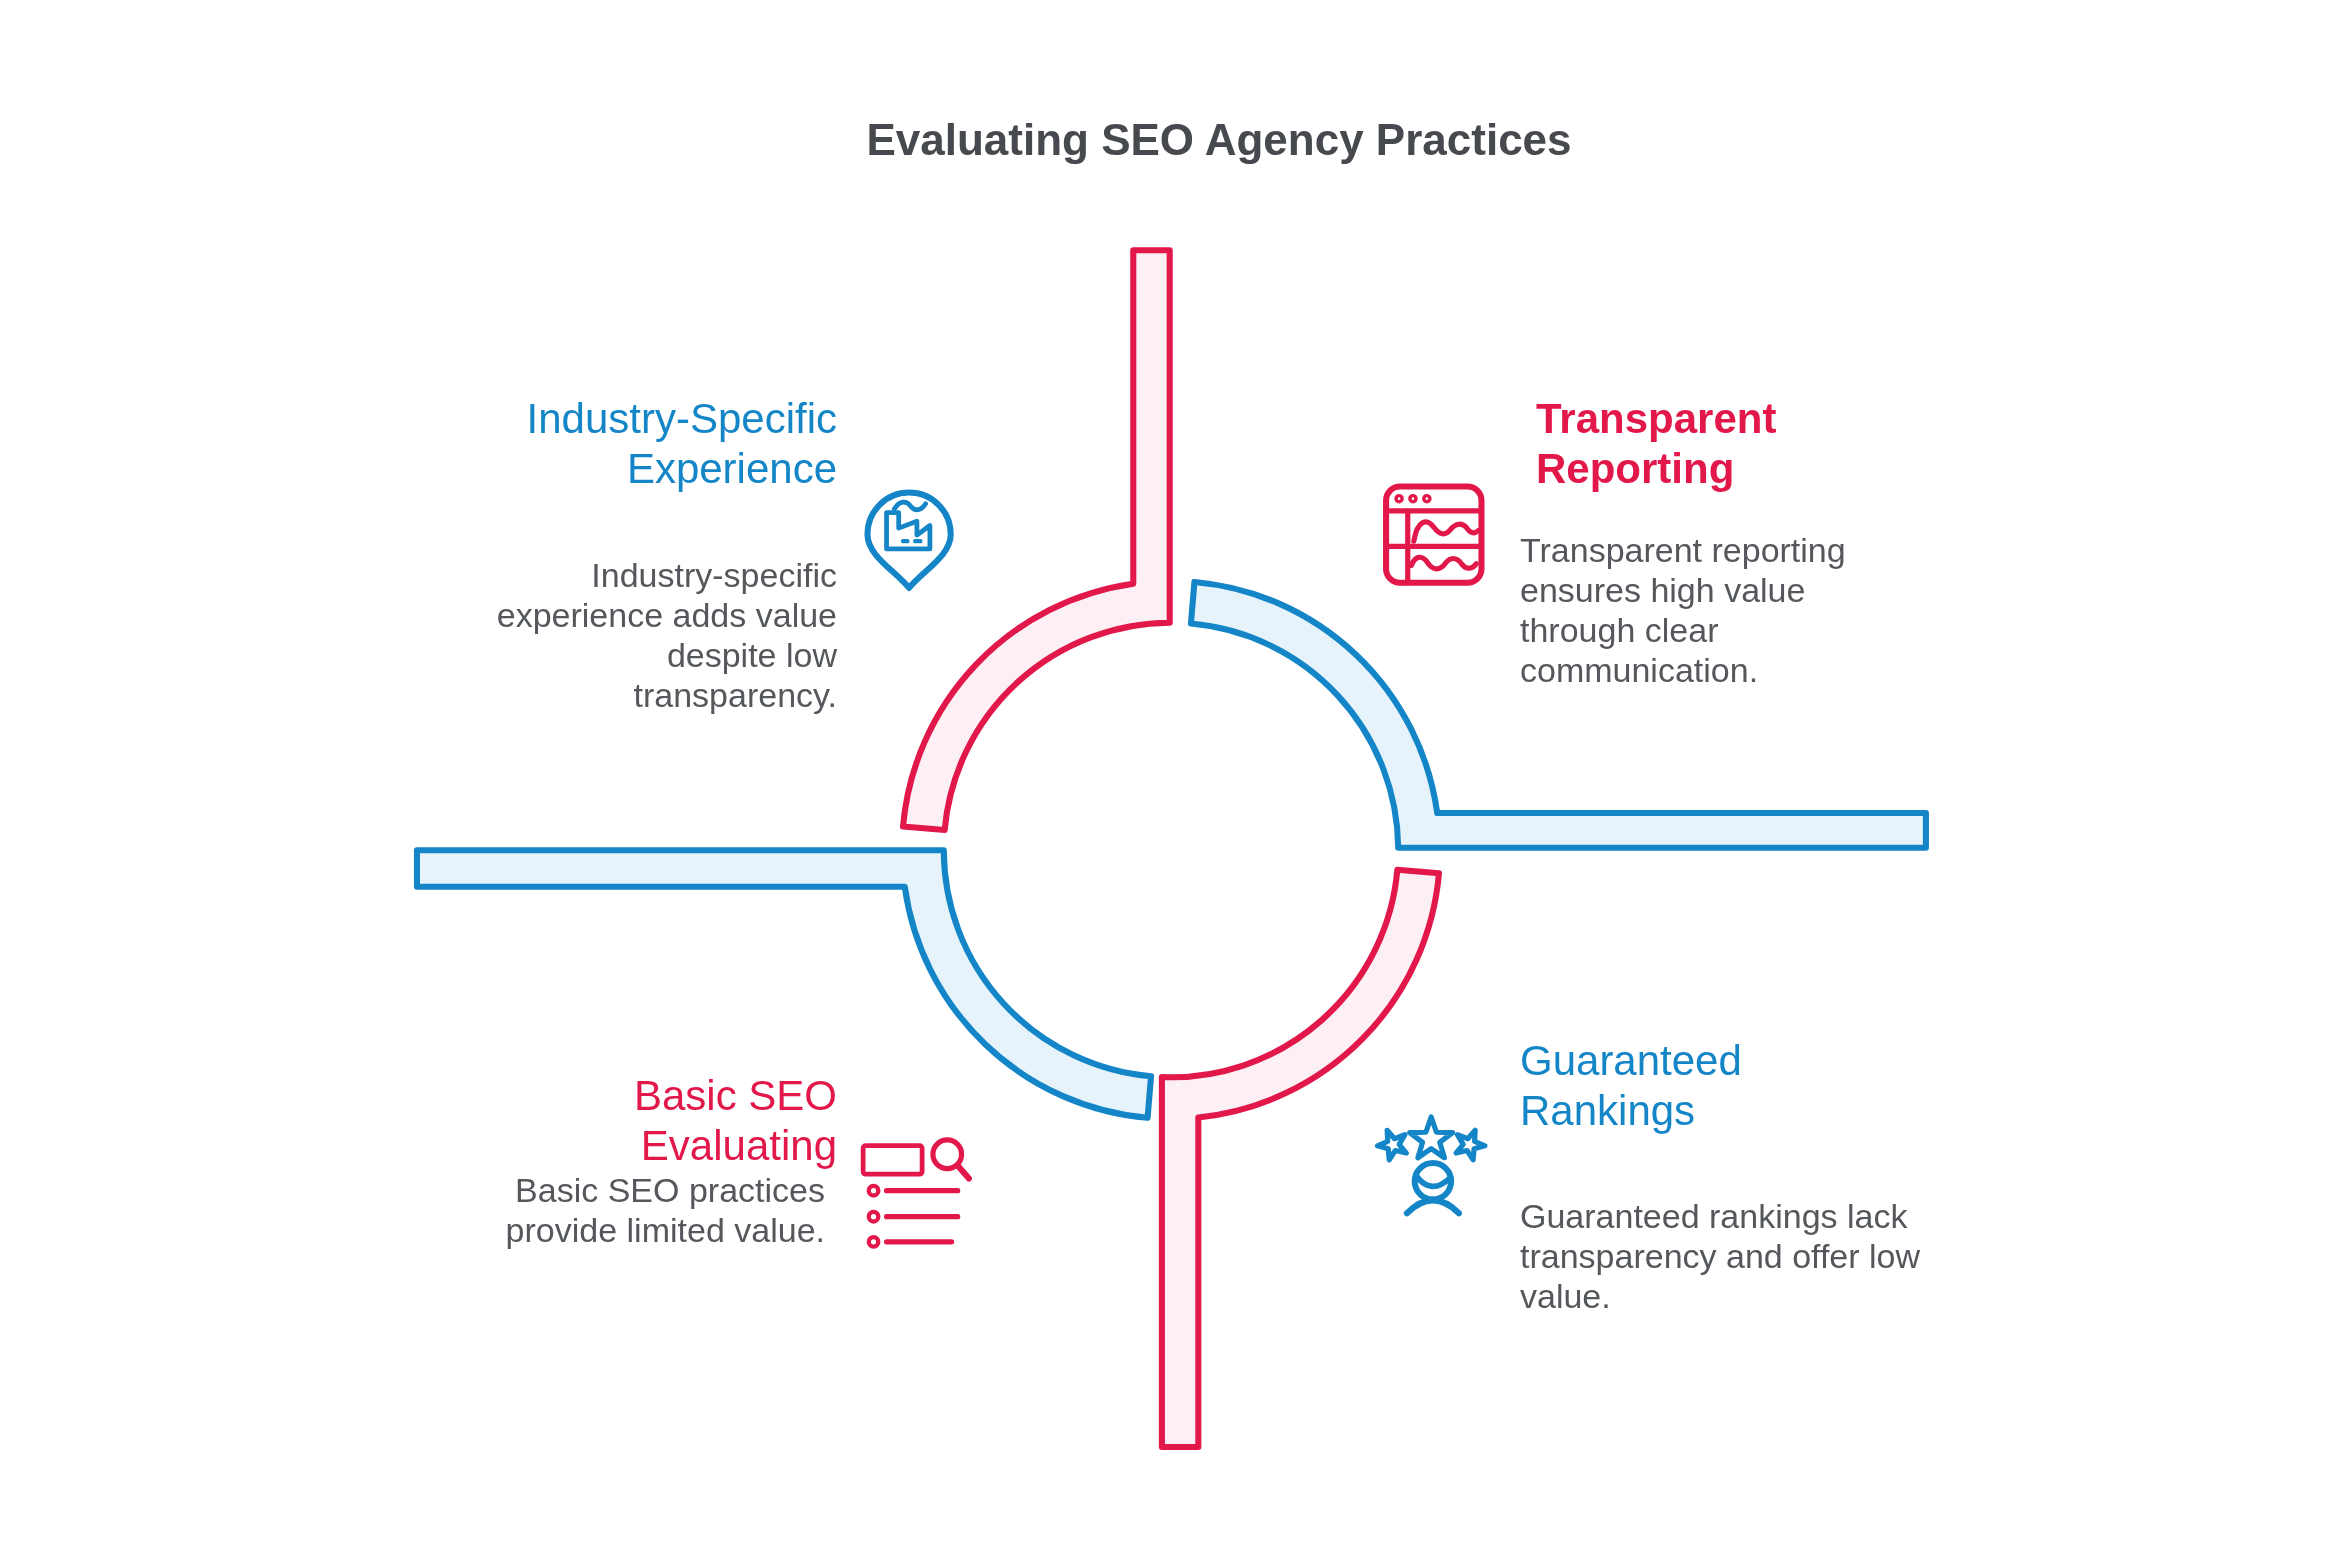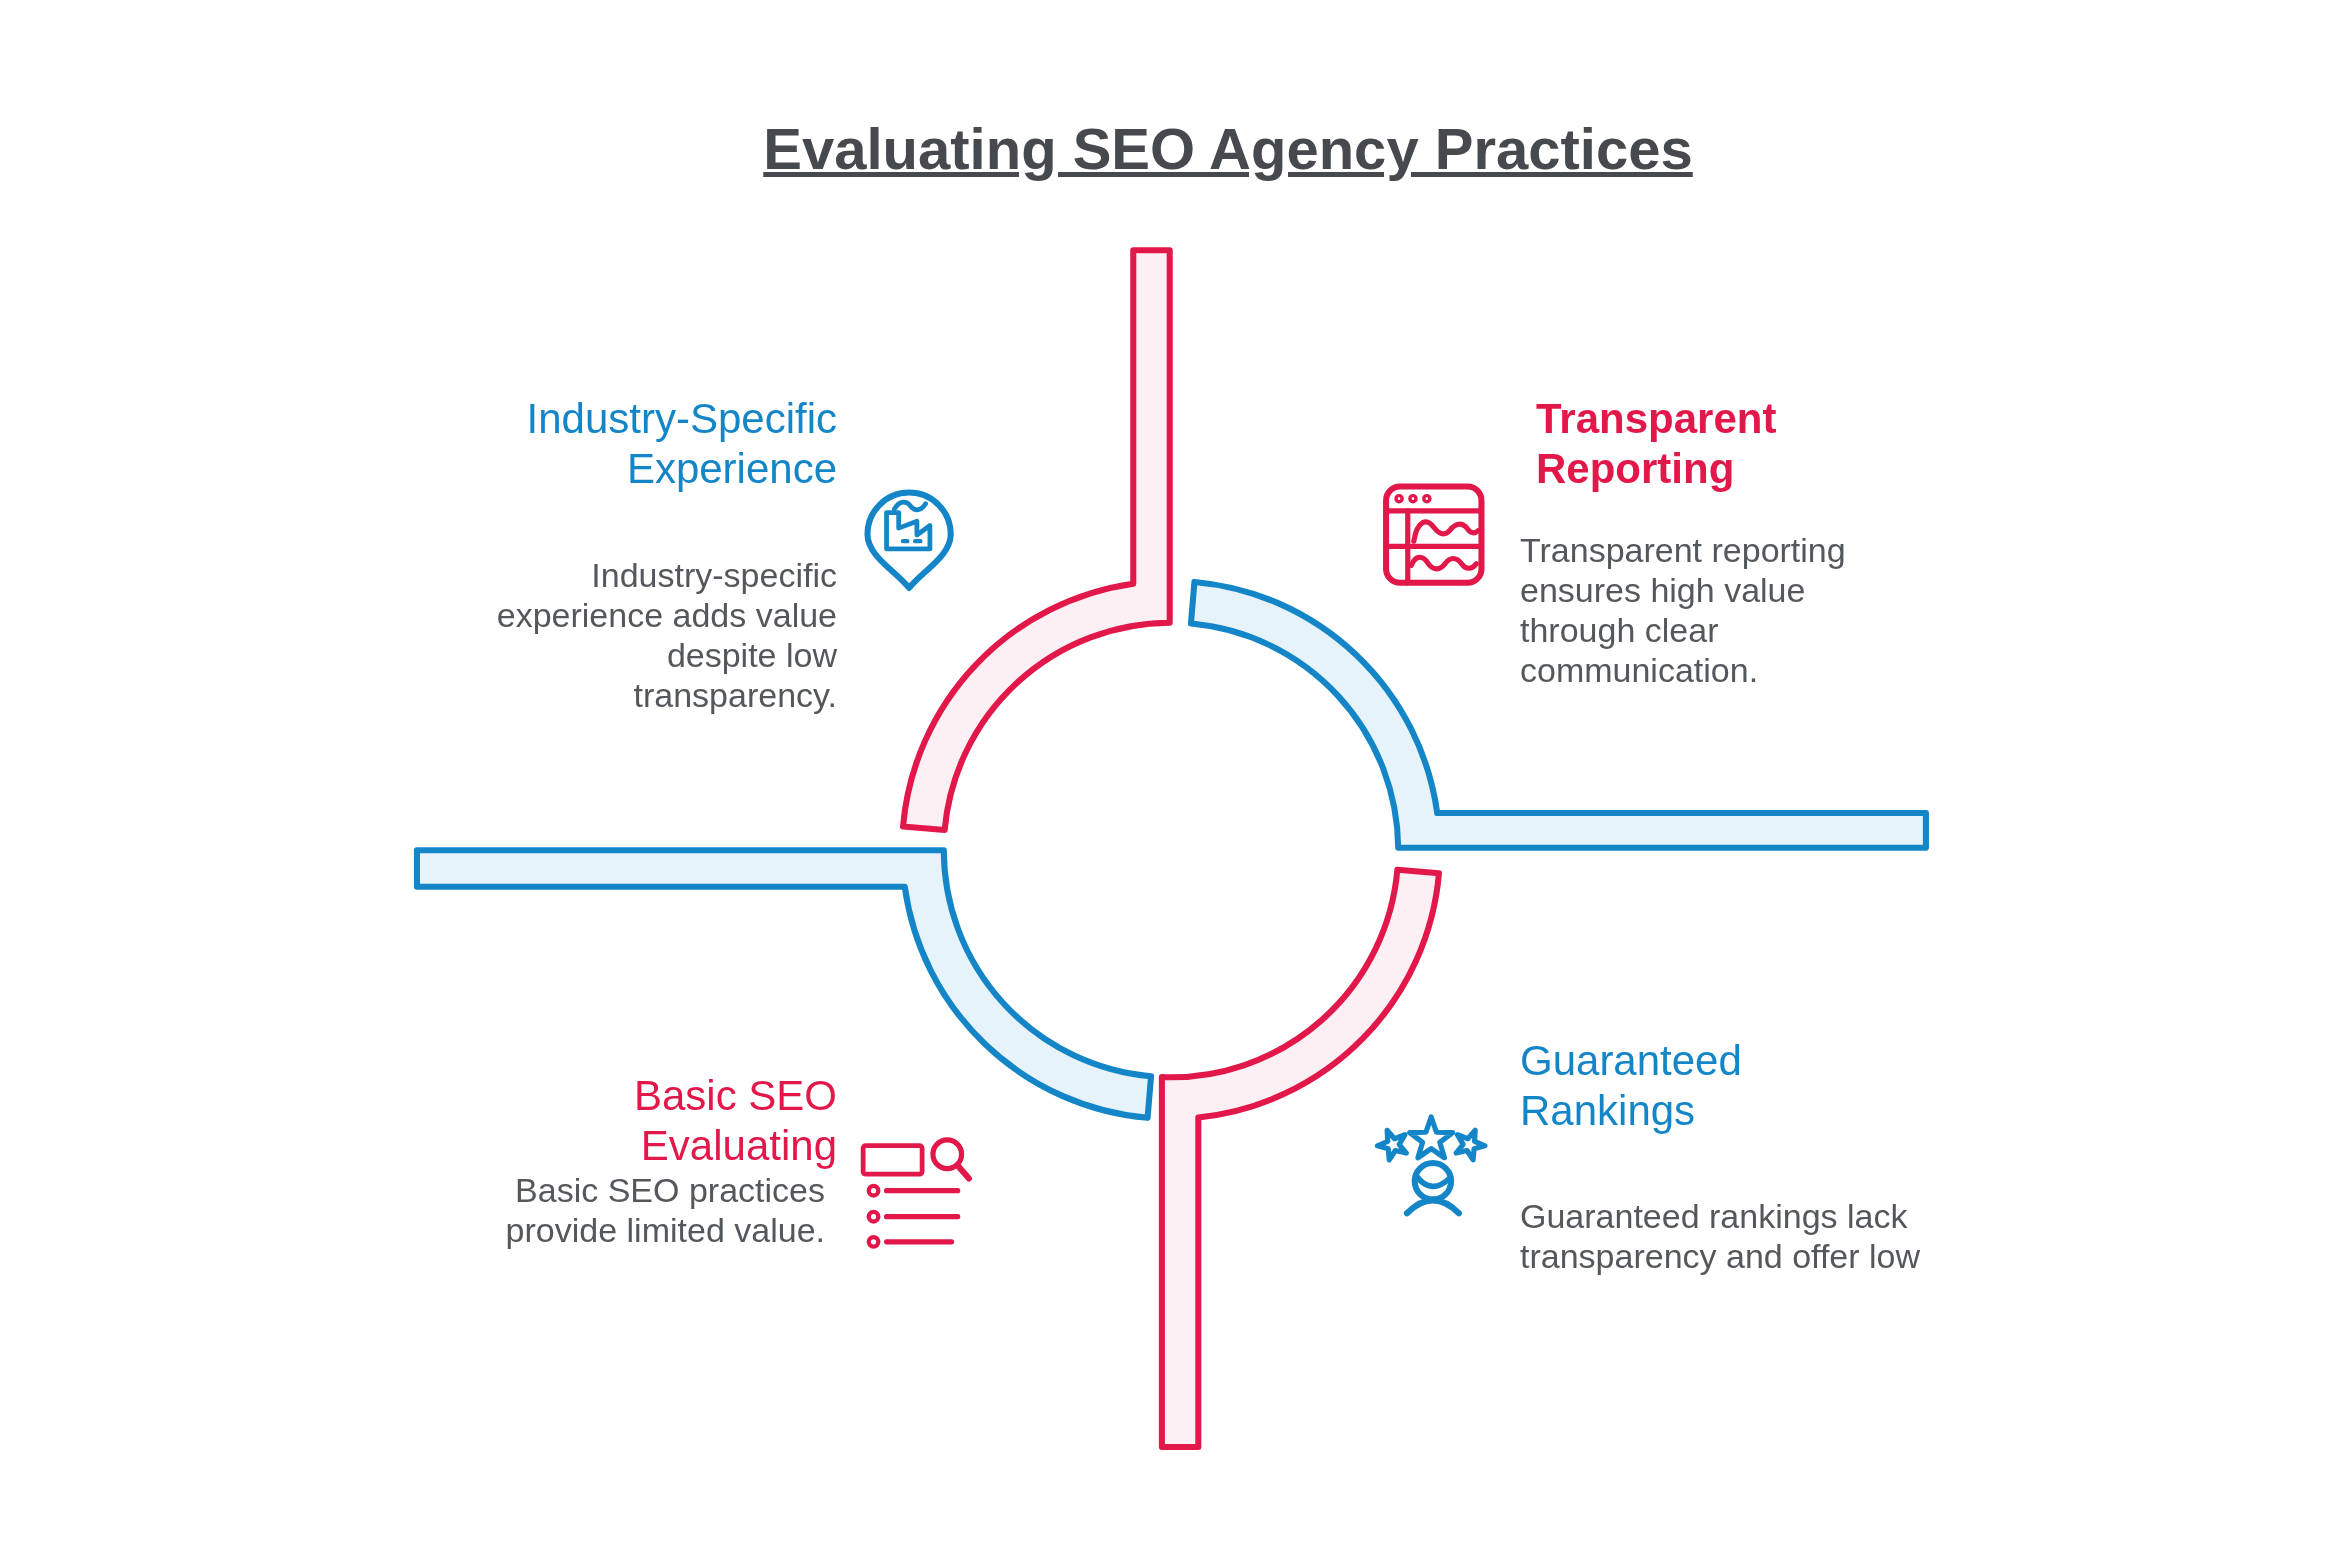--- a/index.html
+++ b/index.html
@@ -7,25 +7,24 @@
     position:relative;
     width:2342px;height:1561px;
     background:var(--bg,#fff);
     font-family:"Liberation Sans", sans-serif;
     overflow:hidden;
   }
   .page-title{
     position:absolute;
     top:101px;left:1211px;
     transform:translateX(-50%);
-    font-size:58px;line-height:61px;font-weight:bold;
+    font-size:44px;line-height:61px;font-weight:bold;
     color:var(--title-color);
     white-space:nowrap;
-    margin:17px;
-    text-decoration:underline;
+    margin:8px;
   }
   #diagram-svg{position:absolute;top:0;left:0;}
   .piece-red{fill:var(--pink-fill);stroke:var(--red);stroke-width:7;stroke-linejoin:round;}
   .piece-blue{fill:var(--blue-fill);stroke:var(--blue);stroke-width:7;stroke-linejoin:round;}
   .icon-blue{stroke:var(--blue);fill:none;stroke-linecap:round;stroke-linejoin:round;}
   .icon-red{stroke:var(--red);fill:none;stroke-linecap:round;stroke-linejoin:round;}
   .quad{position:absolute;width:538px;}
   .quad .heading{
     position:absolute;width:538px;
     font-size:42px;line-height:50px;font-weight:400;
@@ -144,17 +143,18 @@
   </section>
 
   <section class="quad quad-3 align-left">
     <div class="heading" style="color: rgb(20, 134, 200);">
         <span class="line">Guaranteed</span>
         <span class="line">Rankings</span>
       </div>
     <div class="body">
         <span class="line">Guaranteed rankings lack</span>
         <span class="line">transparency and offer low</span>
+        <span class="line">value.</span>
       </div>
   </section>
 
 </div>
 
 
 </body></html>

